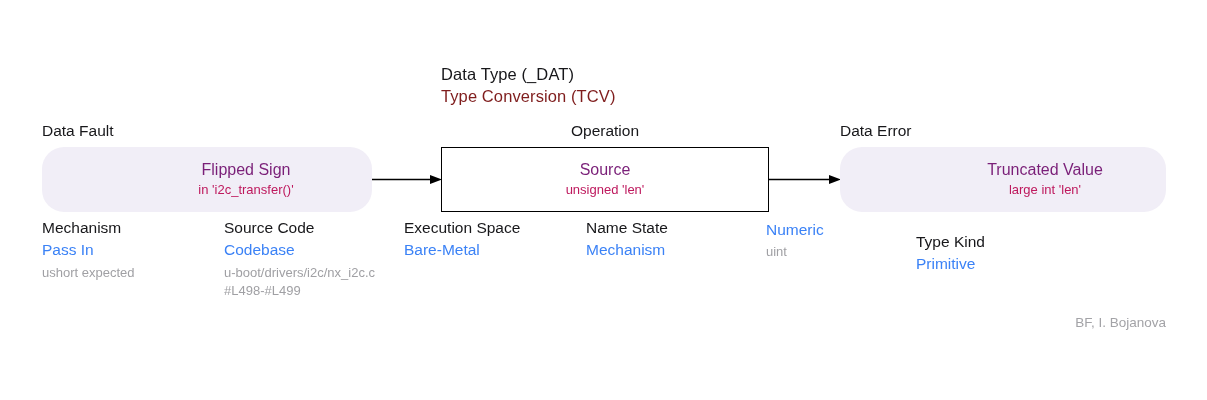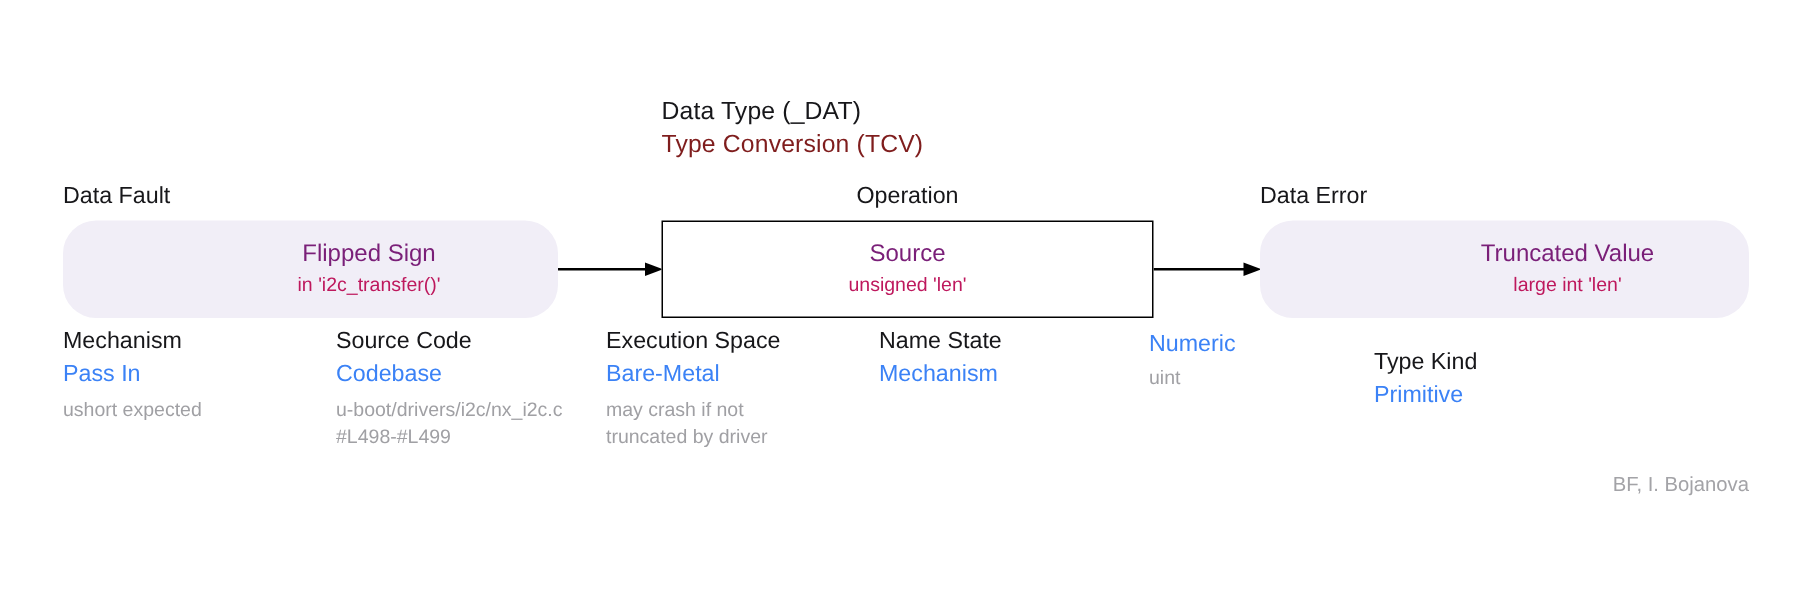--- a/index.html
+++ b/index.html
@@ -202,21 +202,20 @@
 
   <div class="attr attr-source">
     <div class="attr-name">Source Code</div>
     <div class="attr-value">Codebase</div>
     <div class="attr-note wrap" style="word-break:break-all;">u-boot/drivers/i2c/nx_i2c.c#L498-#L499</div>
   </div>
 
   <div class="attr attr-exec">
     <div class="attr-name">Execution Space</div>
     <div class="attr-value">Bare-Metal</div>
-    <div class="attr-note wrap" style="width:130px;">may  crash if not truncated by driver</div>
   </div>
 
   <div class="attr attr-namestate">
     <div class="attr-name">Name State</div>
     <div class="attr-value">Mechanism</div>
     <div class="attr-note wrap"></div>
   </div>
 
   <div class="attr attr-datakind">
     <div class="attr-value">Numeric</div>

